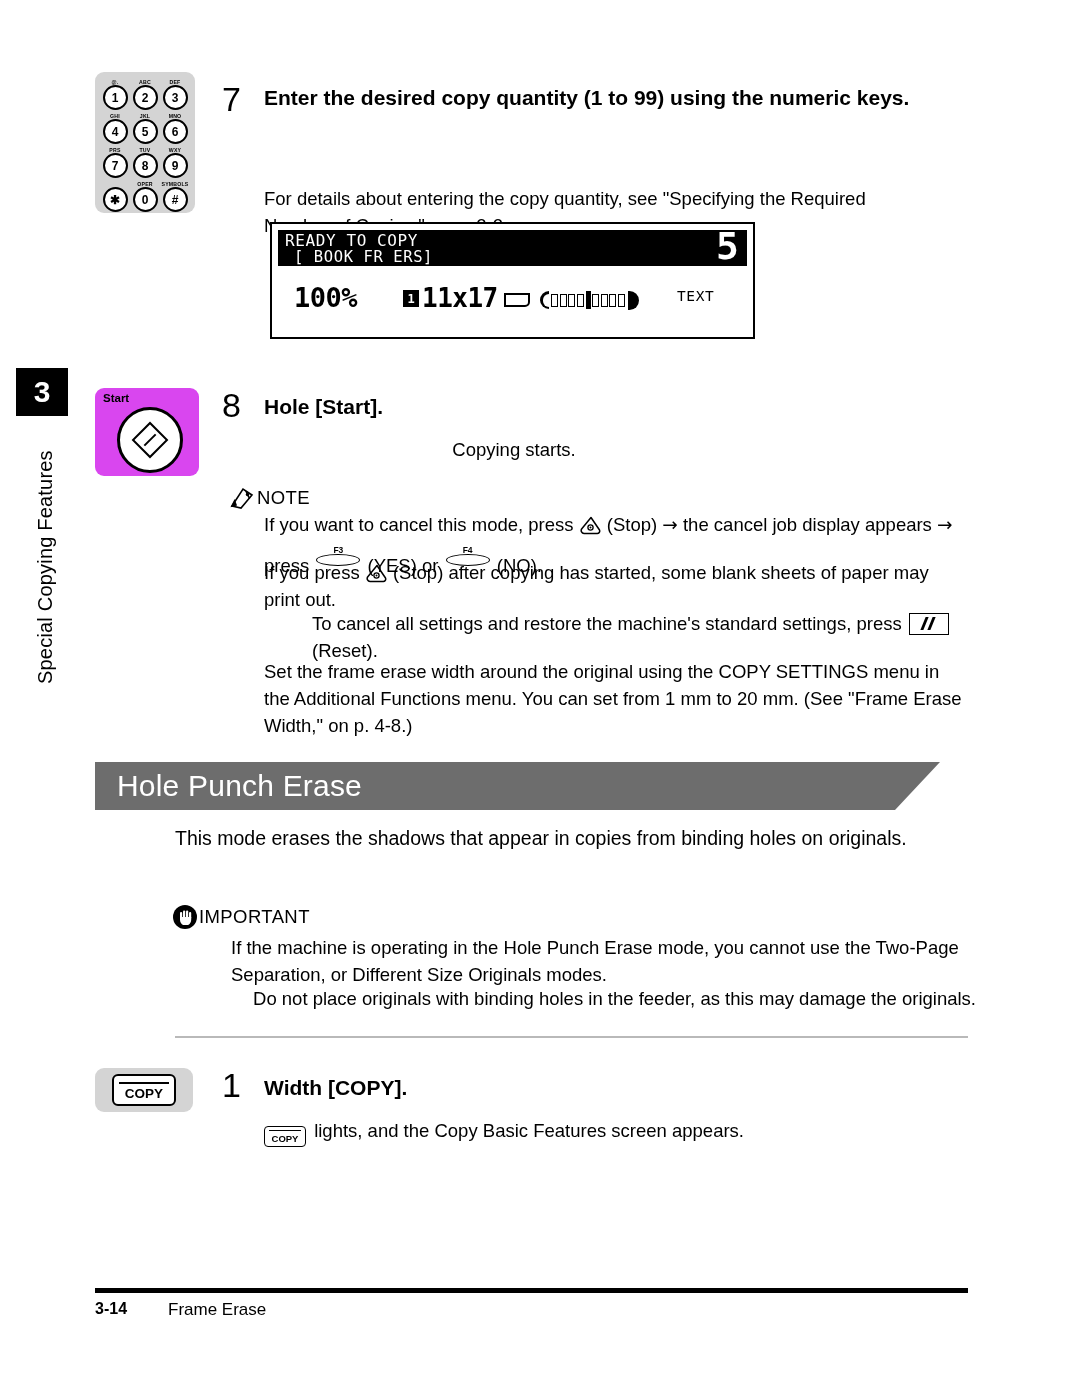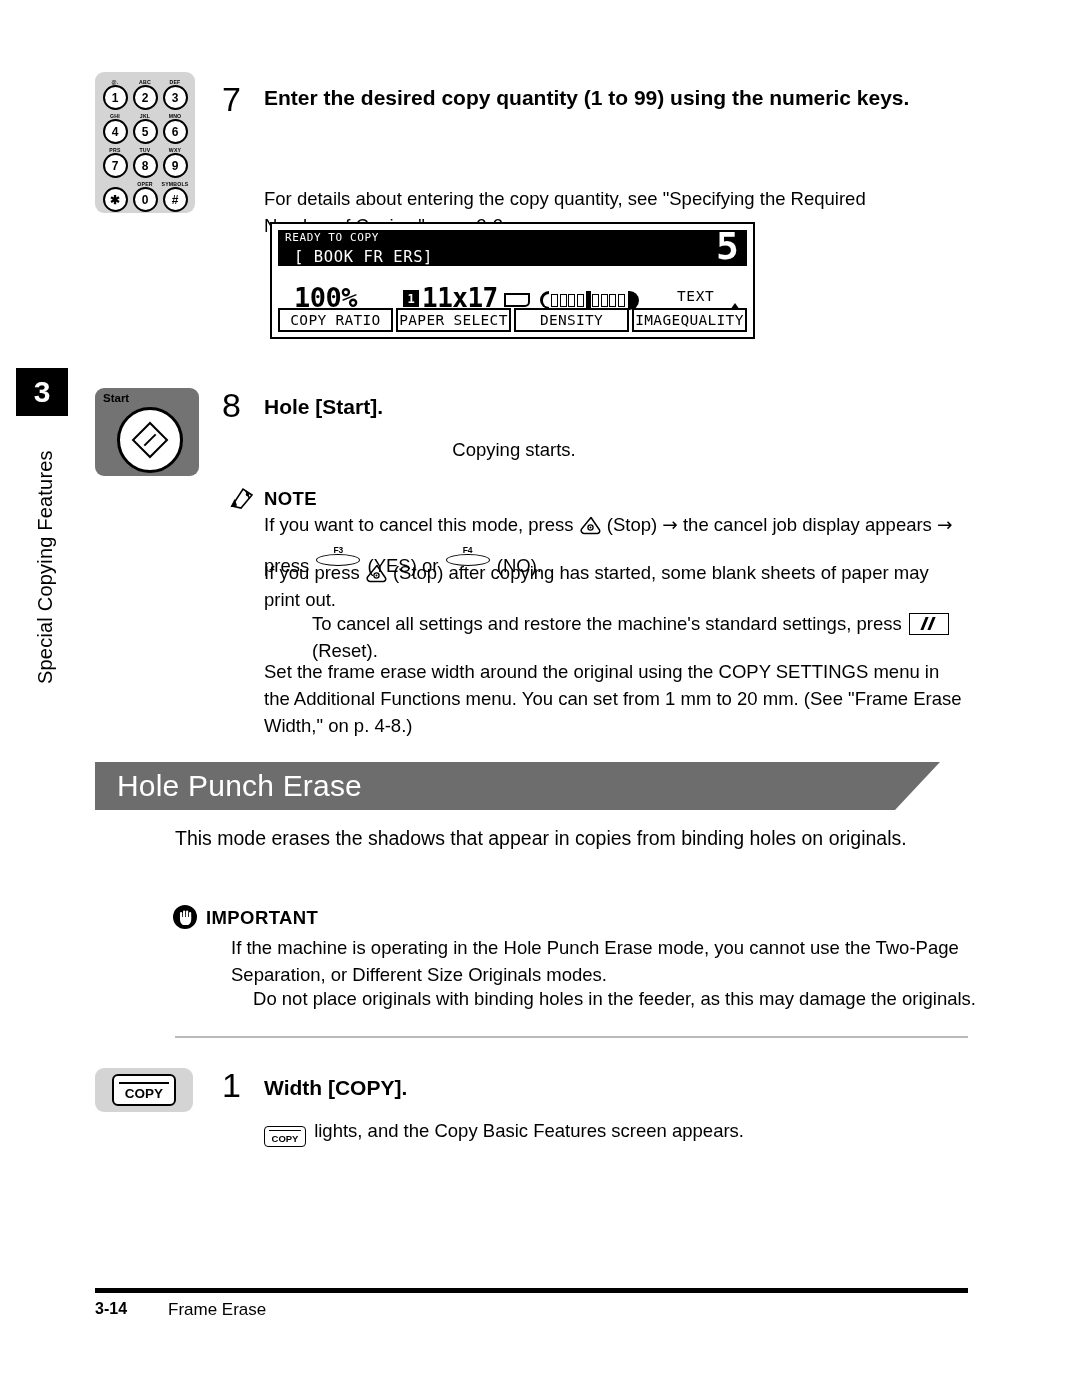--- a/index.html
+++ b/index.html
@@ -31,21 +31,21 @@
     grid-template-columns:repeat(3,30px);grid-template-rows:repeat(4,34px);}
   .kp-cell{position:relative;display:flex;align-items:flex-end;justify-content:center;}
   .kp-sub{position:absolute;top:1px;left:0;right:0;text-align:center;
     font-size:5.2px;font-weight:bold;letter-spacing:.2px;}
   .kp-key{width:21px;height:21px;border-radius:50%;border:2.2px solid #000;
     background:#fff;display:flex;align-items:center;justify-content:center;
     font-size:12px;font-weight:bold;line-height:1;margin-bottom:2px;}
 
   
   #startkey{position:absolute;left:95px;top:388px;width:104px;height:88px;
-    background:#737373;border-radius:9px;}
+    background:#d946ef;border-radius:9px;}
   #startkey .lbl{position:absolute;left:8px;top:4px;font-size:11.5px;font-weight:bold;}
   #startkey .circ{position:absolute;left:22px;top:19px;width:60px;height:60px;
     border-radius:50%;border:3px solid #000;background:#fff;
     display:flex;align-items:center;justify-content:center;}
   #startkey .dia{width:22px;height:22px;border:2.4px solid #000;background:#fff;
     transform:rotate(45deg);position:relative;}
   #startkey .dia:after{content:"";position:absolute;left:50%;top:3px;bottom:3px;
     width:2.4px;background:#000;margin-left:-1.2px;}
 
   
@@ -60,21 +60,21 @@
     border-radius:4px;background:#fff;align-items:flex-end;justify-content:center;
     box-sizing:border-box;position:relative;vertical-align:-5px;margin-right:3px;}
   .copy-inline span{font-size:9.5px;font-weight:bold;line-height:1;padding-bottom:2px;}
   .copy-inline:before{content:"";position:absolute;left:4px;right:4px;top:3px;height:1.4px;background:#000;}
 
   
   #lcd{position:absolute;left:270px;top:222px;width:485px;height:117px;
     border:2.5px solid #000;background:#fff;box-sizing:border-box;
     font-family:"DejaVu Sans Mono","Liberation Mono",monospace;}
   #lcd-top{position:absolute;left:6px;top:6px;right:6px;height:36px;background:#000;color:#fff;}
-  #lcd-l1{position:absolute;left:7px;top:1px;font-size:11px;letter-spacing:.6px;}
+  #lcd-l1{position:absolute;left:7px;top:1px;font-size:16px;letter-spacing:.6px;}
   #lcd-l2{position:absolute;left:16px;top:18px;font-size:15.5px;letter-spacing:.6px;}
   #lcd-qty{position:absolute;right:8px;top:-3px;font-size:38px;font-weight:bold;line-height:1;}
   #lcd-auto{position:absolute;left:0;right:0;top:44px;text-align:center;
     font-size:14.5px;letter-spacing:.6px;}
   #lcd-mid{position:absolute;left:0;right:0;top:60px;height:32px;}
   #lcd-ratio{position:absolute;left:22px;top:-2px;font-size:27px;font-weight:bold;letter-spacing:-.5px;}
   #lcd-cas{position:absolute;left:131px;top:6px;width:16px;height:17px;background:#000;color:#fff;
     font-size:12px;display:flex;align-items:center;justify-content:center;font-weight:bold;}
   #lcd-size{position:absolute;left:150px;top:-1px;font-size:26px;font-weight:bold;letter-spacing:-.5px;}
   #lcd-tray{position:absolute;left:232px;top:9px;width:26px;height:14px;border:2px solid #000;
@@ -95,21 +95,21 @@
     border-left:5px solid transparent;border-right:5px solid transparent;border-bottom:7px solid #000;}
 
   
   #banner{position:absolute;left:95px;top:762px;width:845px;height:48px;
     background:#6d6d6d;color:#fff;
     clip-path:polygon(0 0,845px 0,800px 48px,0 48px);
     display:flex;align-items:center;}
   #banner span{font-size:30px;padding-left:22px;letter-spacing:.2px;}
 
   
-  .callout-head{display:flex;align-items:flex-end;gap:9px;font-weight:bold;}
+  .callout-head{display:flex;align-items:center;gap:2px;}
   .callout-head .lbl{font-size:18.5px;letter-spacing:.4px;}
   .imp-circle{width:24px;height:24px;border-radius:50%;background:#000;
     display:flex;align-items:center;justify-content:center;}
 
   
   .stop-ico{display:inline-block;width:21px;height:19px;position:relative;vertical-align:-4px;margin:0 1px;}
   .fkey{display:inline-block;width:44px;height:20px;position:relative;vertical-align:-3px;margin:8px 2px;}
   .fkey .fl{position:absolute;top:-3px;left:0;right:0;text-align:center;
     font-size:8.5px;font-weight:bold;}
   .fkey .lens{position:absolute;left:0;top:7px;width:44px;height:12px;
@@ -219,29 +219,20 @@
       <div class="dens-box"></div>
       <div class="dens-cur"></div>
       <div class="dens-box"></div>
       <div class="dens-box"></div>
       <div class="dens-box"></div>
       <div class="dens-box"></div>
       <div class="dens-rhalf"></div>
     </div>
     <div id="lcd-text">TEXT</div>
   </div>
-  <div id="lcd-btns">
-    <div class="lcd-btn">COPY RATIO</div>
-    <div class="lcd-btn">PAPER SELECT</div>
-    <div class="lcd-btn">DENSITY</div>
-    <div class="lcd-btn">
-      <span>IMAGEQUALITY</span>
-      <span class="lcd-arrow"></span>
-    </div>
-  </div>
 </div>
 
 <div id="startkey">
   <div class="lbl">Start</div>
   <div class="circ">
     <div class="dia"></div>
   </div>
 </div>
 
 <div class="step-row" style="left:222px;top:388px;width:60px;">

